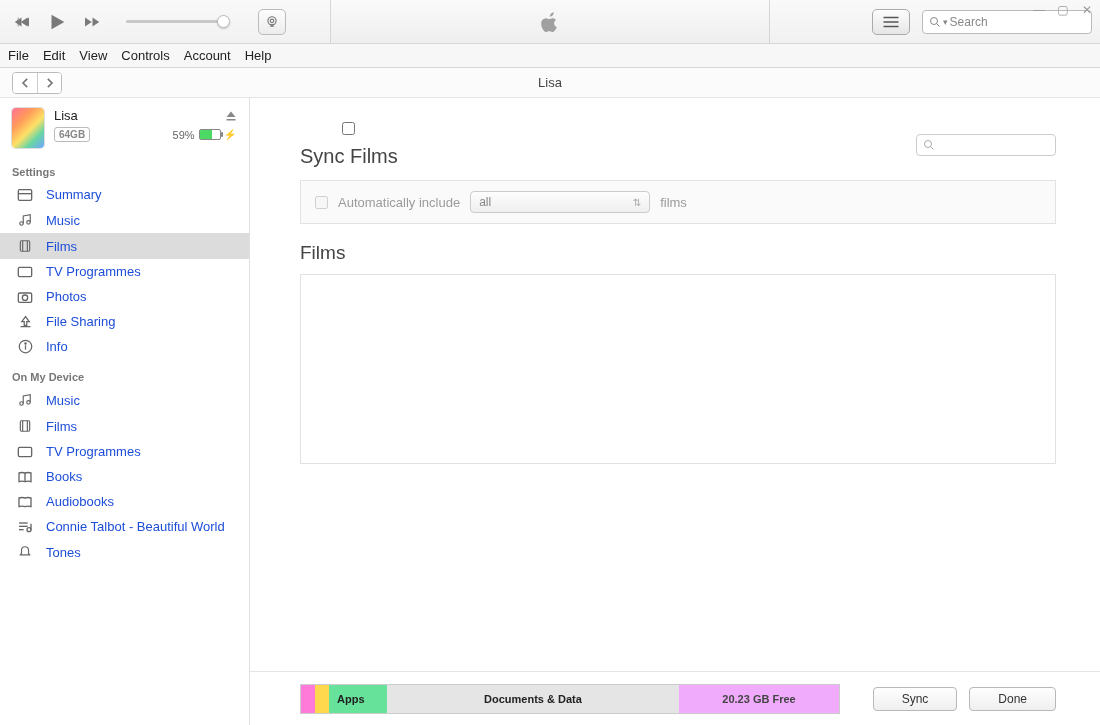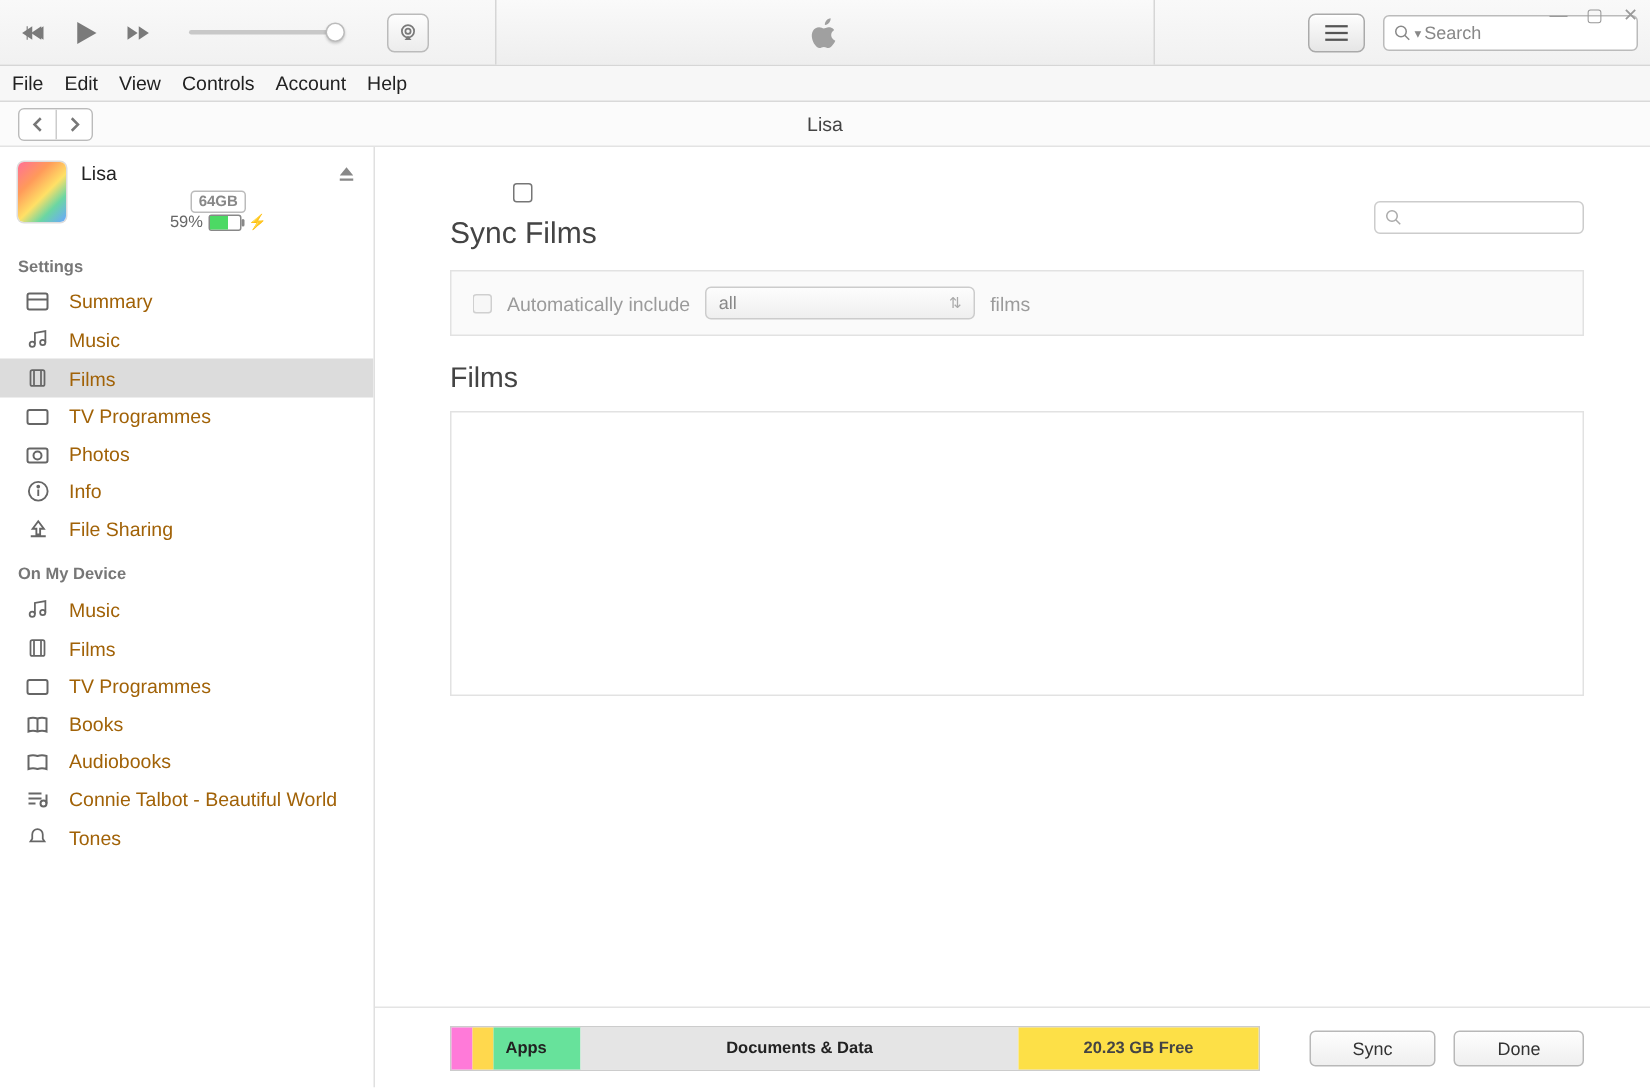--- a/index.html
+++ b/index.html
@@ -159,40 +159,39 @@
       flex:1;
     }
     .device-row1 {
       display:flex;align-items:center;justify-content:space-between;
     }
     .device-name { font-size:13px;color:#222; }
     .eject { color:#888; }
     .device-row2 {
       display:flex;align-items:center;justify-content:space-between;
       margin-top:4px;
-      flex-direction:column;
     }
     .capacity-badge {
       font-size:10px;font-weight:bold;color:#888;
       border:1px solid #bbb;border-radius:3px;padding:1px 4px;
     }
     .battery-group { display:flex;align-items:center;gap:4px;font-size:11px;color:#666;}
     .battery-shell {
       width:22px;height:11px;border:1px solid #888;border-radius:2px;position:relative;
     }
     .battery-shell:after { content:"";position:absolute;right:-3px;top:2px;width:2px;height:5px;background:#888;border-radius:1px;}
     .battery-fill { height:100%;width:60%;background:#4cd964;}
     .sidebar-section {
       font-size:11px;color:#777;font-weight:600;
       padding:12px 12px 4px 12px;
     }
     .side-item {
       display:flex;align-items:center;gap:12px;
       padding:5px 12px 5px 16px;
-      font-size:13px;color:#a16207;
+      font-size:13px;color:#1d4ed8;
       cursor:pointer;
     }
     .side-item.selected { background:#dcdcdc; }
     .side-item .icon { width:18px;color:#666;display:flex;align-items:center;justify-content:center; }
     
     .main {
       flex:1;position:relative;
       background:#fff;
     }
     .content-pad {
@@ -237,21 +236,21 @@
       gap:12px;
     }
     .storage-bar {
       flex:0 0 540px;height:30px;display:flex;border:1px solid #ccc;
     }
     .seg { display:flex;align-items:center;padding:0 8px;font-size:11px;font-weight:600;color:#222;}
     .seg.pink { background:#ff7ad9;width:14px;padding:0; }
     .seg.yellow { background:#ffd84d;width:14px;padding:0;}
     .seg.apps { background:#67e29b;width:58px;}
     .seg.docs { background:#e5e5e5;width:292px;justify-content:center;}
-    .seg.free { background:#fde047;flex:1;justify-content:center;font-weight:600;color:#444;}
+    .seg.free { background:#f0abfc;flex:1;justify-content:center;font-weight:600;color:#444;}
     .btn {
       height:24px;padding:0 28px;border:1px solid #b8b8b8;border-radius:4px;
       background:linear-gradient(to bottom,#fefefe,#efefef);
       font-size:12px;color:#333;cursor:pointer;
       display:flex;align-items:center;justify-content:center;
     }
     .gap-flex { flex:1; }
     input[type=checkbox]{ width:13px;height:13px; }
     svg { display:block; }
   </style>
@@ -411,34 +410,34 @@
           <svg width="16" height="14" viewBox="0 0 24 20" fill="none" stroke="currentColor" stroke-width="2">
             <rect x="2" y="4" width="20" height="14" rx="2"></rect>
             <circle cx="12" cy="11" r="4"></circle>
           </svg>
         </span>
       <span>Photos</span>
     </div>
     <div class="side-item">
       <span class="icon">
           <svg width="15" height="15" viewBox="0 0 24 24" fill="none" stroke="currentColor" stroke-width="2">
+            <path d="M4 20h16M12 4l-6 8h4v6h4v-6h4L12 4z"></path>
+          </svg>
+        </span>
+      <span>File Sharing</span>
+    </div>
+    <div class="side-item">
+      <span class="icon">
+          <svg width="15" height="15" viewBox="0 0 24 24" fill="none" stroke="currentColor" stroke-width="2">
             <circle cx="12" cy="12" r="10"></circle>
             <line x1="12" y1="10" x2="12" y2="17"></line>
             <circle cx="12" cy="7" r="1" fill="currentColor"></circle>
           </svg>
         </span>
       <span>Info</span>
-    </div>
-    <div class="side-item">
-      <span class="icon">
-          <svg width="15" height="15" viewBox="0 0 24 24" fill="none" stroke="currentColor" stroke-width="2">
-            <path d="M4 20h16M12 4l-6 8h4v6h4v-6h4L12 4z"></path>
-          </svg>
-        </span>
-      <span>File Sharing</span>
     </div>
 
     <div class="sidebar-section">On My Device</div>
 
     <div class="side-item">
       <span class="icon">
           <svg width="14" height="16" viewBox="0 0 24 24" fill="none" stroke="currentColor" stroke-width="2">
             <path d="M9 18V5l12-2v13"></path>
             <circle cx="6" cy="18" r="3"></circle>
             <circle cx="18" cy="16" r="3"></circle>

